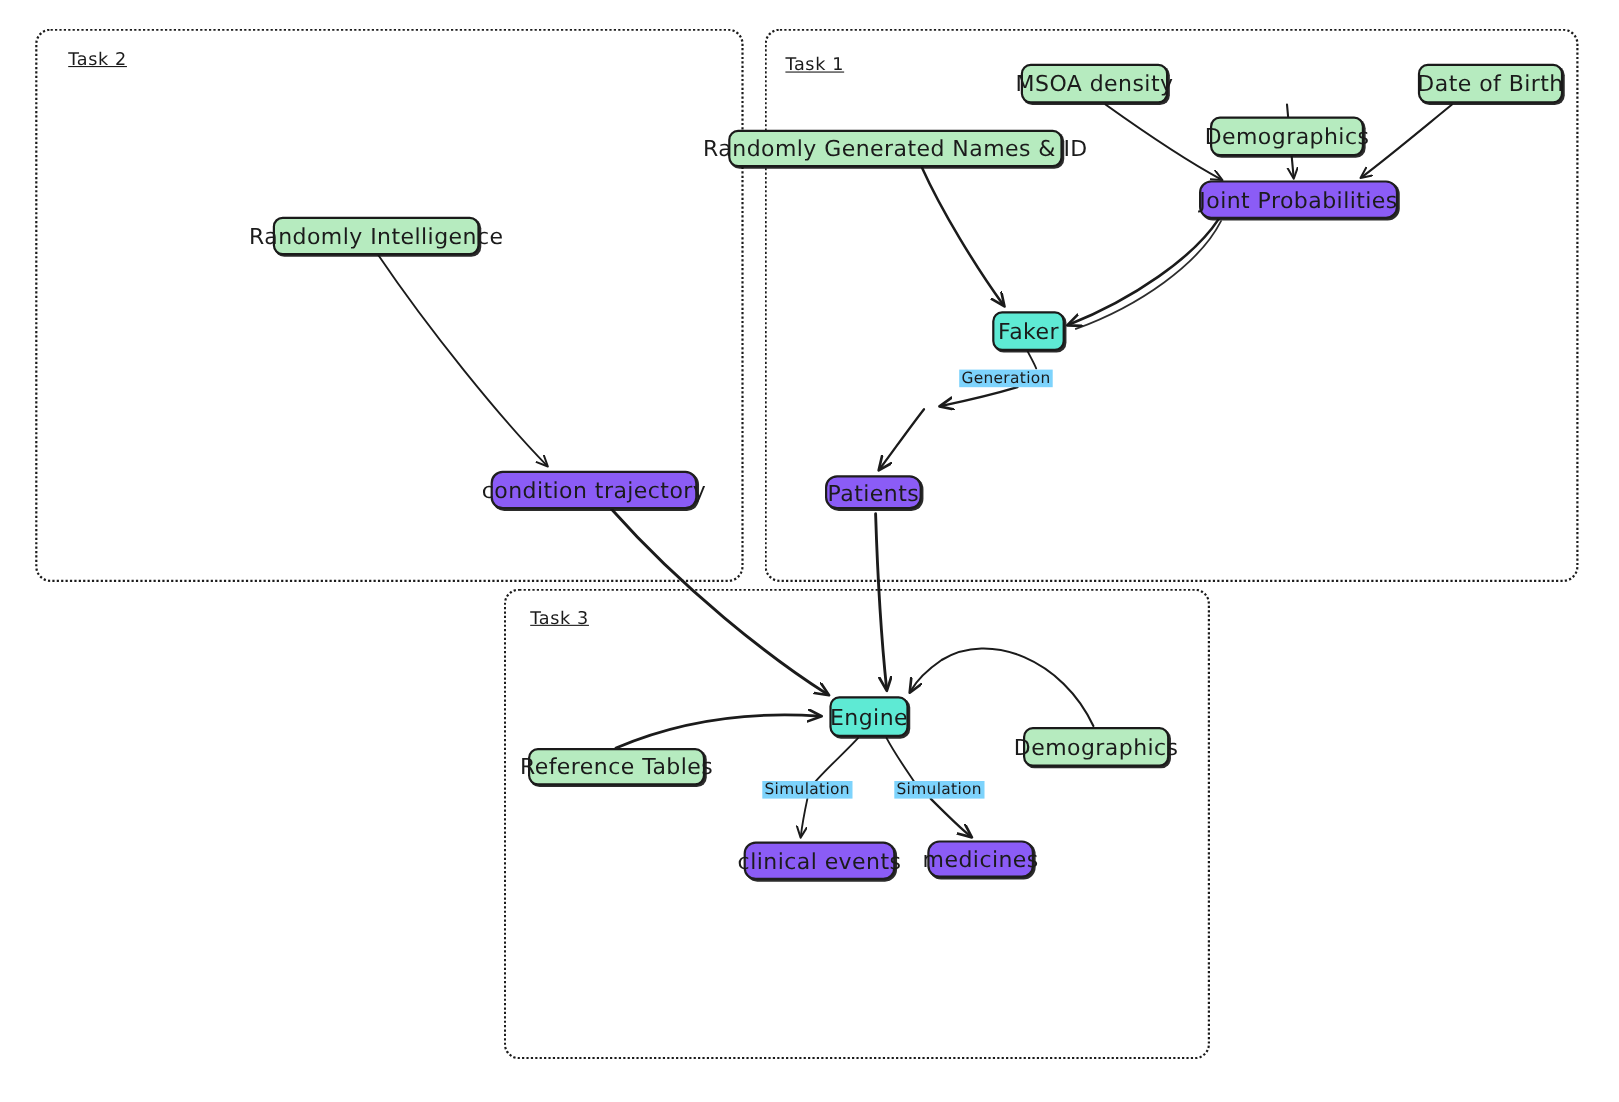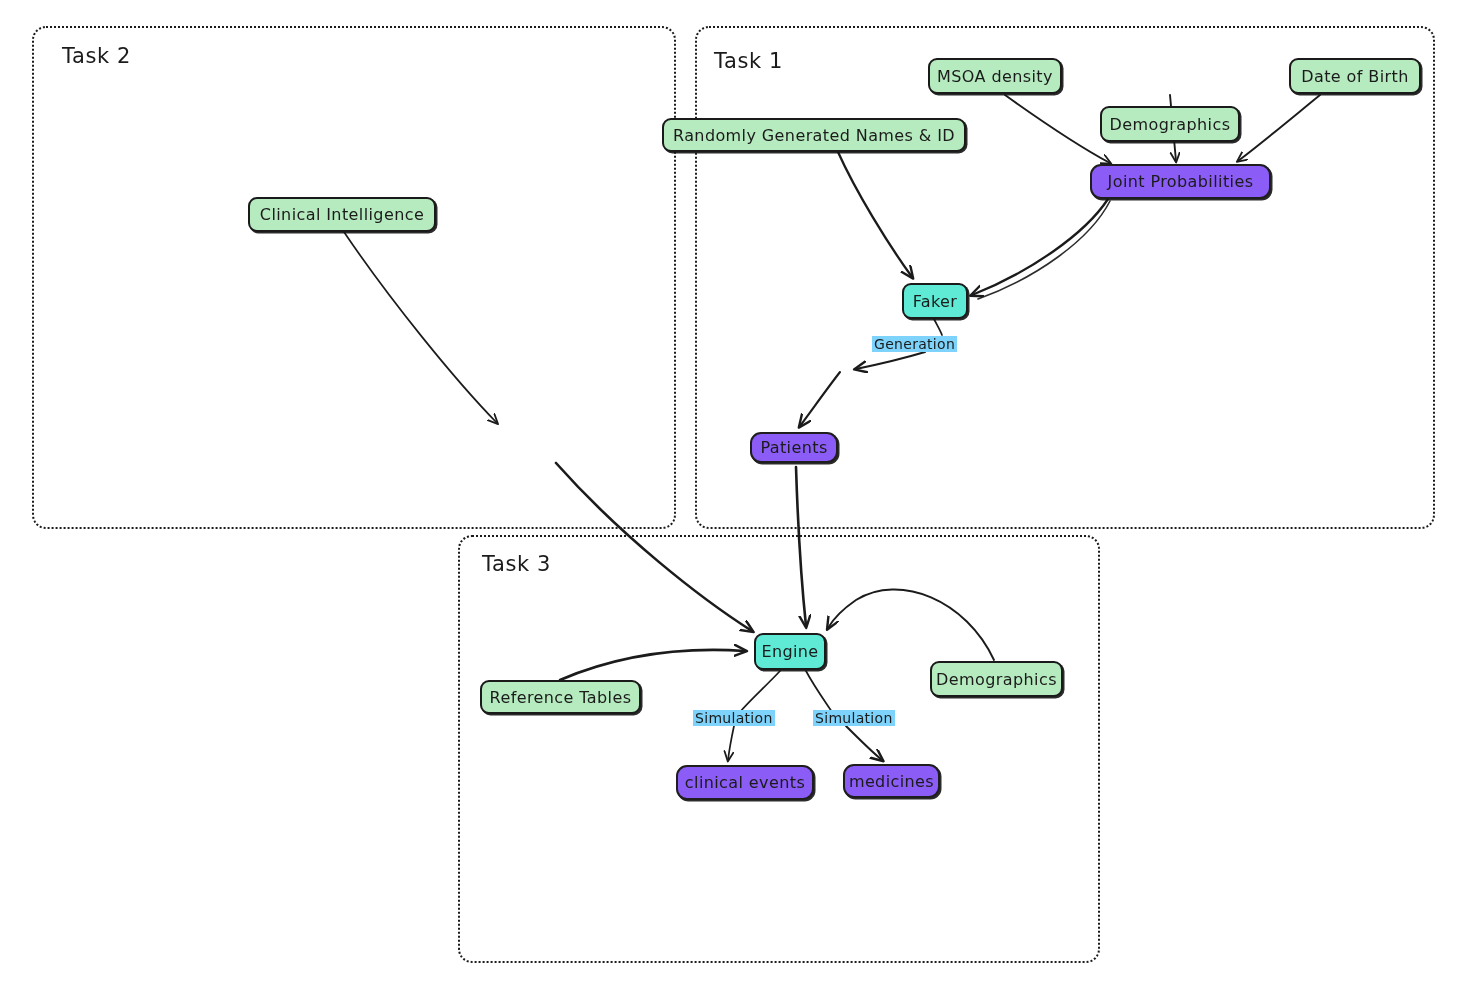--- a/index.html
+++ b/index.html
@@ -26,38 +26,39 @@
   
   .cluster {
     position: absolute;
     border: 2px dotted #1b1b1b;
     border-radius: 14px;
     background: transparent;
     box-sizing: border-box;
   }
   .cluster-label {
     position: absolute;
-    font-size: 21px;
+    font-size: 16px;
     color: #1b1b1b;
     letter-spacing: 0.6px;
     white-space: nowrap;
+    text-decoration: underline;
   }
 
   
   .node {
     position: absolute;
     box-sizing: border-box;
     display: flex;
     align-items: center;
     justify-content: center;
     border: 2px solid #1e1e1e;
     border-radius: 9px;
     background: #ffffff;
     color: #1b1b1b;
-    font-size: 16px;
+    font-size: 20px;
     letter-spacing: 0.4px;
     white-space: nowrap;
     box-shadow: 1.5px 1.5px 0 0 rgba(20,20,20,0.9);
   }
   .node.green {
     background: #b6ebbf;
     border-color: #1a1a1a;
   }
   .node.yellow {
     background: #5eead4;
@@ -134,23 +135,26 @@
   <div class="cluster" style="left:32px; top:26px; width:644px; height:503px;"></div>
   <div class="cluster-label" style="left:62px; top:44px;">Task 2</div>
 
   <div class="cluster" style="left:695px; top:26px; width:740px; height:503px;"></div>
   <div class="cluster-label" style="left:714px; top:49px;">Task 1</div>
 
   <div class="cluster" style="left:458px; top:535px; width:642px; height:428px;"></div>
   <div class="cluster-label" style="left:482px; top:552px;">Task 3</div>
 
   <div class="node green" style="left:248px; top:197px; width:188px; height:35px;">
-    <span>Clinical Intelligence</span>
-  </div>
-
+    <span>Randomly Intelligence</span>
+  </div>
+
+  <div class="node plain" style="left:446px; top:428px; width:188px; height:35px;">
+    <span>condition trajectory</span>
+  </div>
 
   <div class="node green" style="left:928px; top:58px; width:134px; height:36px;">
     <span>MSOA density</span>
   </div>
 
   <div class="node green" style="left:1100px; top:58px; width:140px; height:36px;margin-top:48px;">
     <span>Demographics</span>
   </div>
 
   <div class="node green" style="left:1268px; top:58px; width:132px; height:36px;margin-left:21px;">

